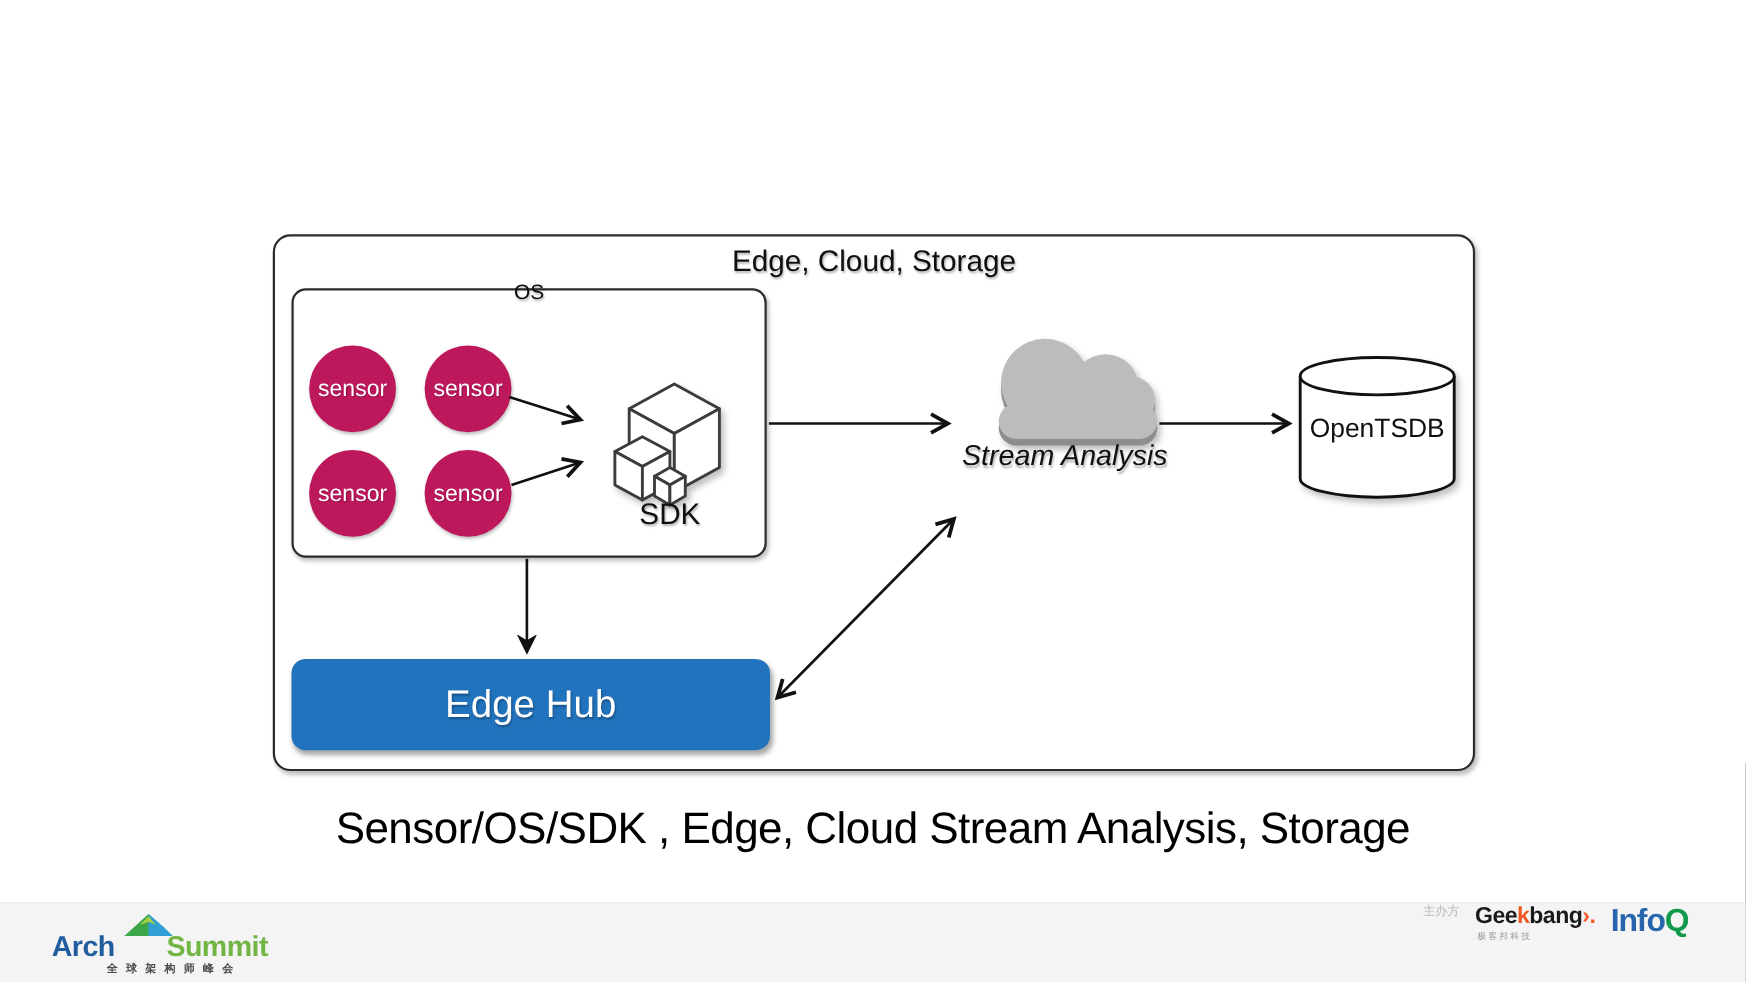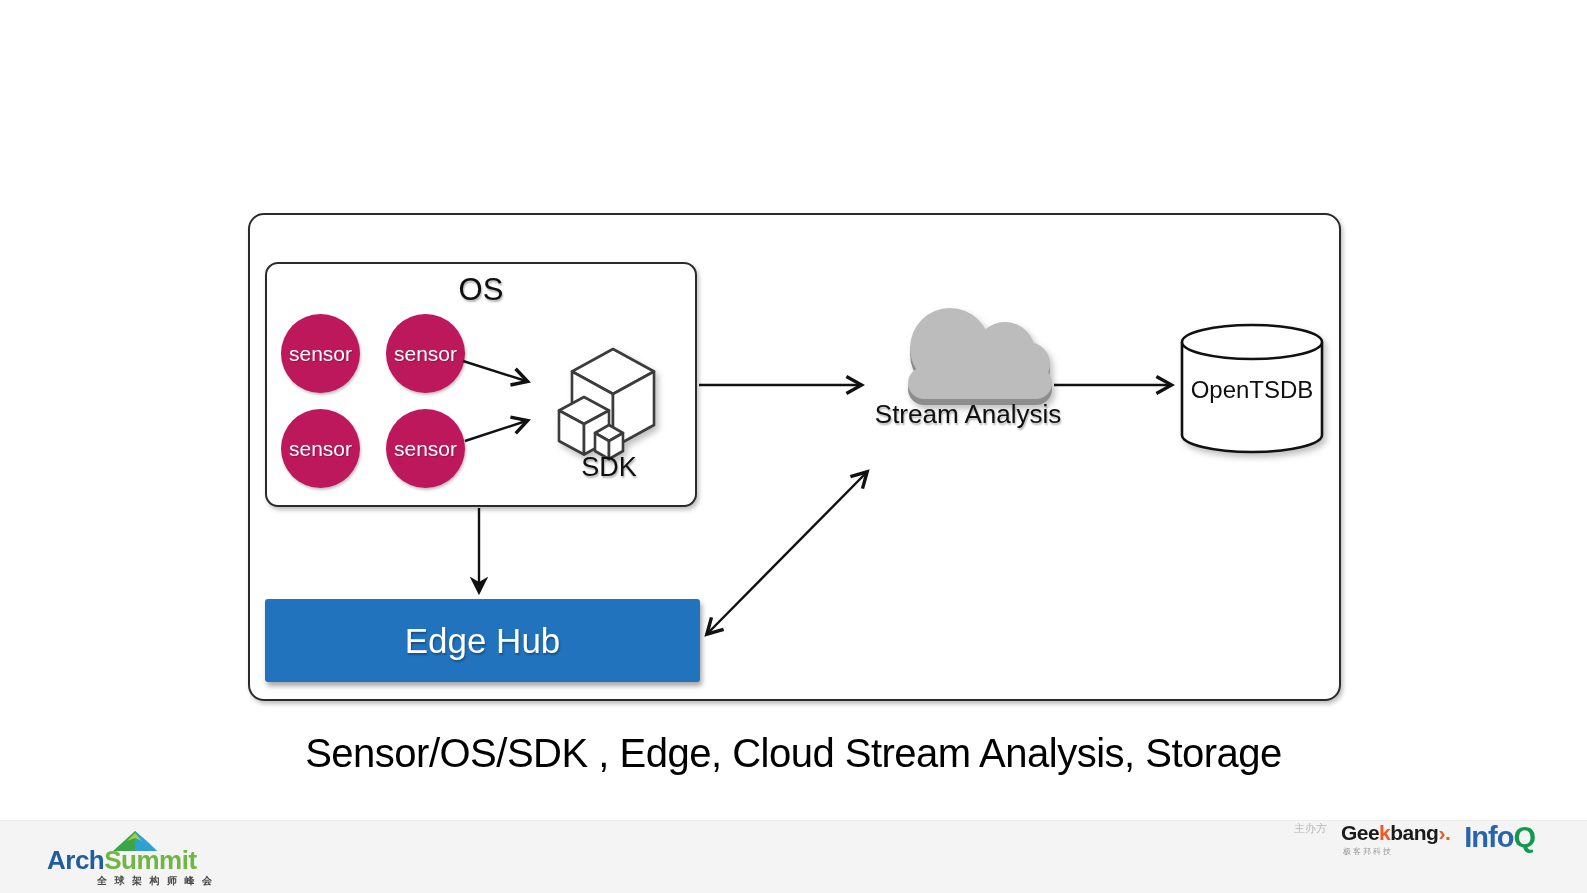--- a/index.html
+++ b/index.html
@@ -26,22 +26,22 @@
     left:248px; top:222px; width:1093px; text-align:center;
     font-size:27px; color:#0f0f0f;
   }
 
   .os-box {
     left:265px; top:262px; width:432px; height:245px;
     border:2px solid #2b2b2b; border-radius:13px; background:#fff;
     box-shadow:2px 3px 4px rgba(0,0,0,0.25);
   }
   .os-label {
-    left:265px; top:272px; width:432px; text-align:center;
-    font-size:31px; color:#0f0f0f;
+    left:265px; top:256px; width:432px; text-align:center;
+    font-size:19px; color:#0f0f0f;
   }
 
   .sensor {
     width:79px; height:79px; border-radius:50%;
     background:#be185d; color:#fff;
     display:flex; align-items:center; justify-content:center;
     font-size:21px; box-shadow:1px 2px 3px rgba(0,0,0,0.25);
     text-shadow:1px 1px 1px rgba(0,0,0,0.25);
   }
   .sensor.s1 { left:281px; top:314px; }
@@ -49,32 +49,32 @@
   .sensor.s3 { left:281px; top:409px; }
   .sensor.s4 { left:386px; top:409px; }
 
   .sdk-label {
     left:557px; top:452px; width:104px; text-align:center;
     font-size:27px; color:#0f0f0f;
   }
 
   .edge-hub {
     left:265px; top:599px; width:435px; height:83px;
-    background:#2173bd; border-radius:3px;
+    background:#2173bd; border-radius:13px;
     box-shadow:2px 4px 5px rgba(0,0,0,0.35);
     display:flex; align-items:center; justify-content:center;
   }
   .edge-hub-label {
     color:#fff; font-size:35px; font-weight:500;
     text-shadow:1px 2px 2px rgba(0,0,0,0.30);
   }
 
   .cloud-label {
     left:858px; top:400px; width:220px; text-align:center;
-    font-size:26px; line-height:29px; color:#0f0f0f;
+    font-size:26px; line-height:29px; color:#0f0f0f;font-style:italic;
   }
   .db-label {
     left:1182px; top:376px; width:140px; text-align:center;
     font-size:24px; color:#0f0f0f;
   }
 
   .caption {
     left:0; right:0; top:731px; text-align:center;
     font-size:40px; font-weight:500; letter-spacing:-0.5px; color:#000;
   }
@@ -83,39 +83,40 @@
   .shape-shadow { filter:drop-shadow(3px 4px 3px rgba(0,0,0,0.25)); }
 
   .footer {
     left:0; top:820px; width:1587px; height:73px; background:#f4f4f4;
     border-top:1px solid #ececec;
   }
   .arch-logo { left:45px; top:6px; width:160px; height:60px; }
   .arch-mountain { position:absolute; left:60px; top:2px; }
   .arch-name { position:absolute; left:2px; top:18px; font-size:26px; font-weight:700; letter-spacing:-0.5px; }
   .arch-name .p1 { color:#1f5d9e; }
-  .arch-name .p2 { color:#71b544; font-weight:600; }
+  .arch-name .p2 { color:#71b544; font-weight:600;margin-left:47px; }
   .arch-sub { position:absolute; left:4px; top:47px; font-size:10px; font-weight:700; color:#4a4a4a; letter-spacing:7.5px; white-space:nowrap;margin-left:48px; }
 
   .footer-right { right:52px; top:0; height:73px; display:flex; align-items:flex-start; gap:14px; }
   .organizer { font-size:11px; color:#b5b5b5; }
   .geekbang-main { font-size:21px; font-weight:800; color:#1a1a1a; letter-spacing:-0.5px; }
   .geekbang-main .orange { color:#f15a24; }
   .geekbang-sub { font-size:8px; color:#999; letter-spacing:2px; margin-top:1px; margin-left:2px;font-family:Liberation Mono, monospace; }
   .infoq-main { font-size:29px; font-weight:800; letter-spacing:-1px; }
   .infoq-main .p1 { color:#2766ad; }
   .infoq-main .p2 { color:#119a4c; }
 </style>
 </head>
 <body>
 
 <div class="slide">
 
 
   <div class="abs outer-box"></div>
+  <div class="abs outer-box-label tsh">Edge, Cloud, Storage</div>
 
   <div class="abs os-box"></div>
   <div class="abs os-label tsh">OS</div>
 
   <div class="abs sensor s1">
       <span>sensor</span>
     </div>
   <div class="abs sensor s2">
       <span>sensor</span>
     </div>

